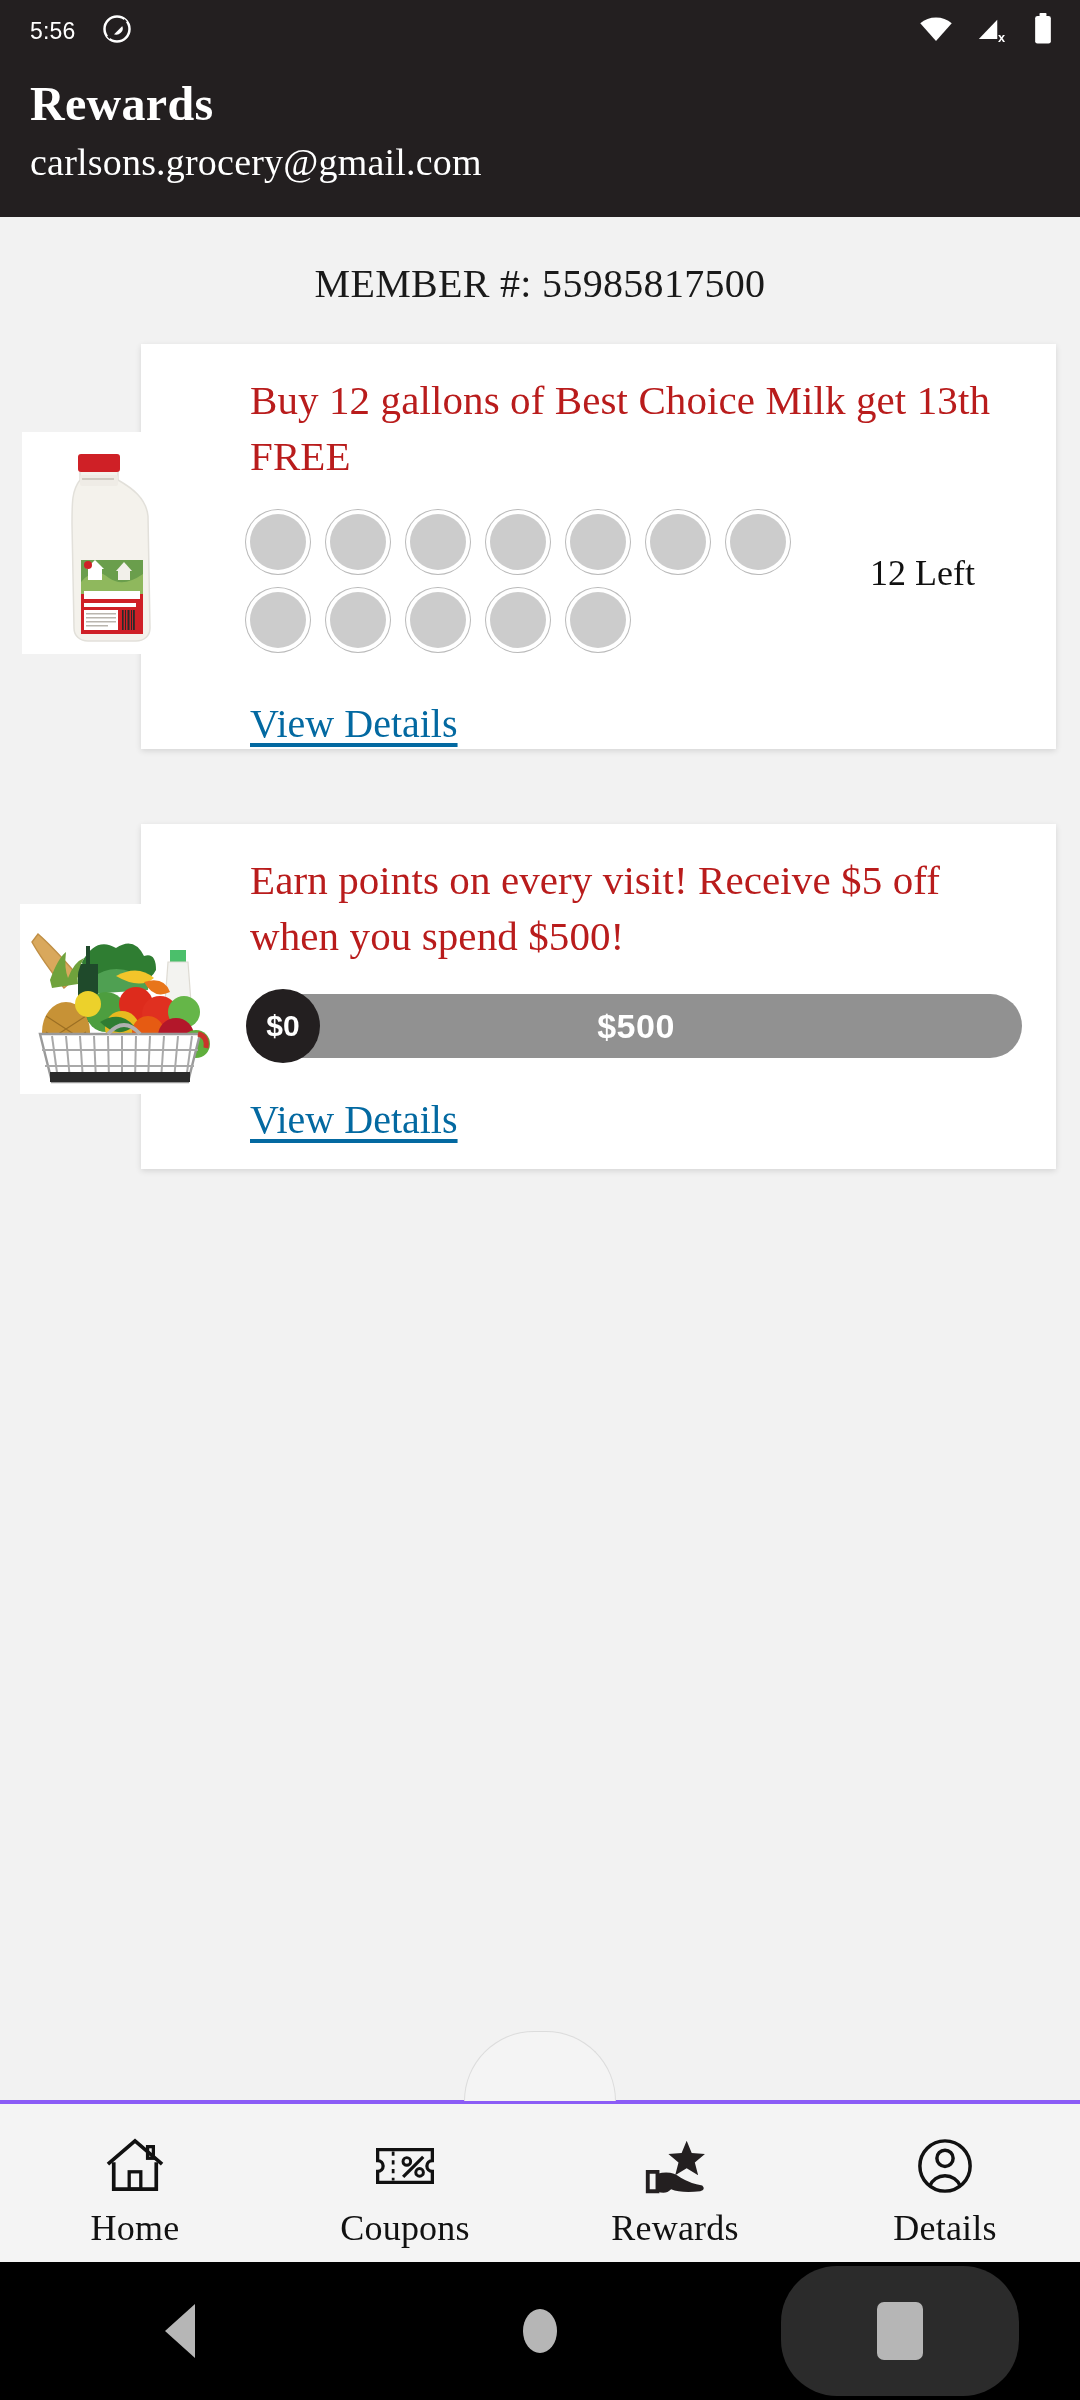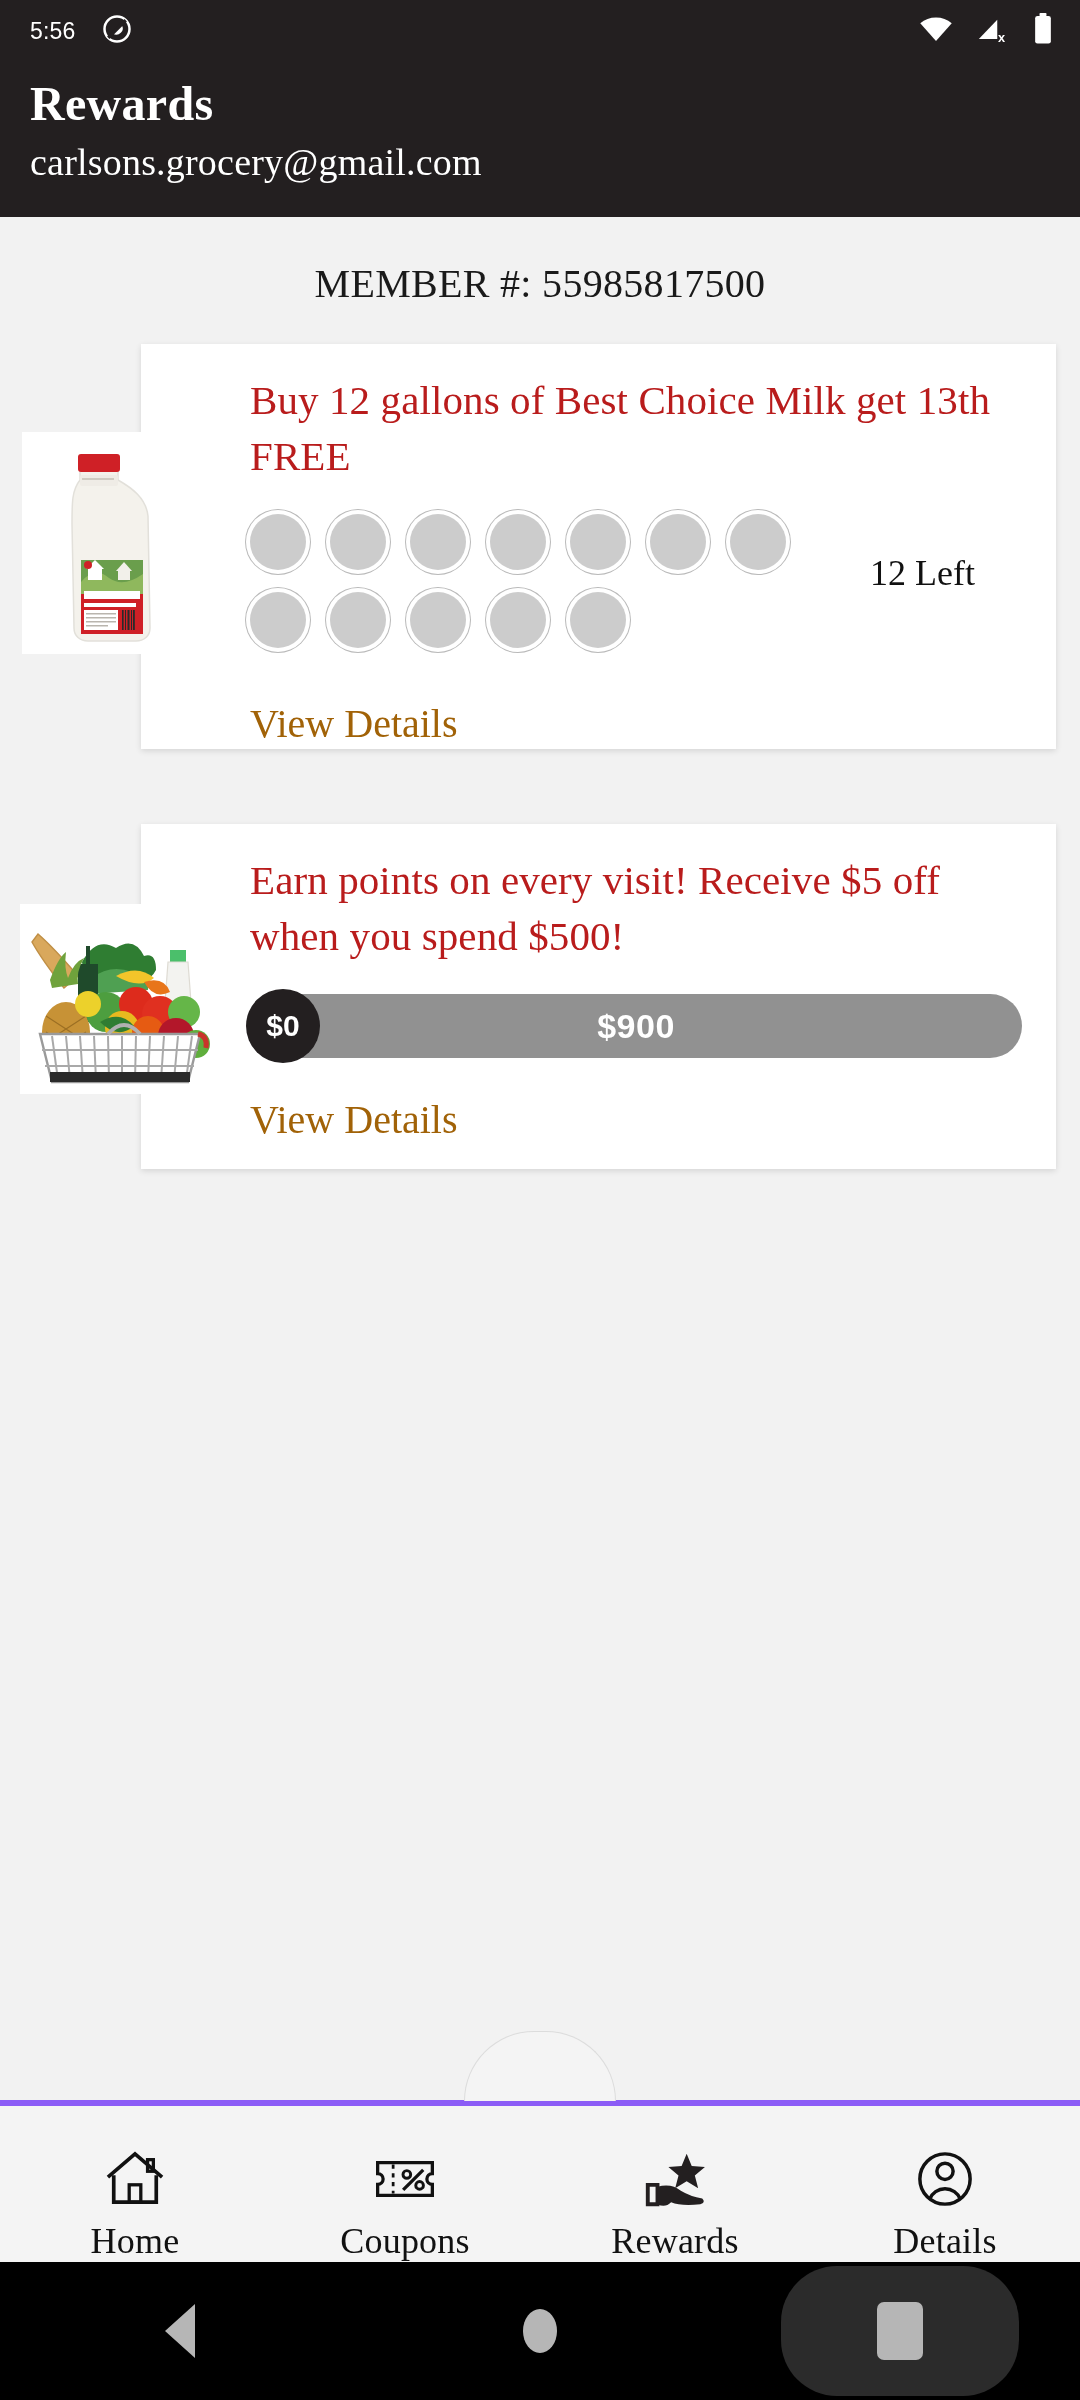--- a/index.html
+++ b/index.html
@@ -93,29 +93,29 @@
     border-radius:50%; background:#231f20;
     display:flex; align-items:center; justify-content:center;
   }
   .progress-knob span{
     font-family:"Liberation Sans", sans-serif;
     color:#fff; font-size:30px; font-weight:700;
   }
 
   .view-details{
     display:inline-block; margin-top:38px;
-    color:#a16207; font-size:40px; 
+    color:#0369a1; font-size:40px; text-decoration:underline;
     text-underline-offset:6px; cursor:pointer;
   }
 
   
   .tabbar{
     position:absolute; bottom:138px; left:0; width:1080px; height:162px;
-    background:#f4f4f4; border-top:6px solid #8b5cf6;
-    display:flex; align-items:flex-end; z-index:5;
+    background:#f4f4f4; border-top:4px solid #8b5cf6;
+    display:flex; align-items:center; z-index:5;
   }
   .notch{
     position:absolute; bottom:299px; left:50%; transform:translateX(-50%);
     width:152px; height:70px;
     border-top:1px solid #dcdcdc;
     border-left:1px solid #dcdcdc;
     border-right:1px solid #dcdcdc;
     border-radius:80px 80px 0 0;
     background:#f4f4f4; z-index:6;
   }
@@ -248,21 +248,21 @@
       </svg>
     </div>
   </div>
 
   <div class="card-wrap second">
     <div class="card second">
       <div class="card-body">
         <div class="card-title">Earn points on every visit! Receive $5 off when you spend $500!</div>
 
         <div class="progress">
-          <span class="progress-label">$900</span>
+          <span class="progress-label">$500</span>
           <div class="progress-knob">
             <span>$0</span>
           </div>
         </div>
 
         <a class="view-details">View Details</a>
       </div>
     </div>
 
     <div class="card-thumb basket">

